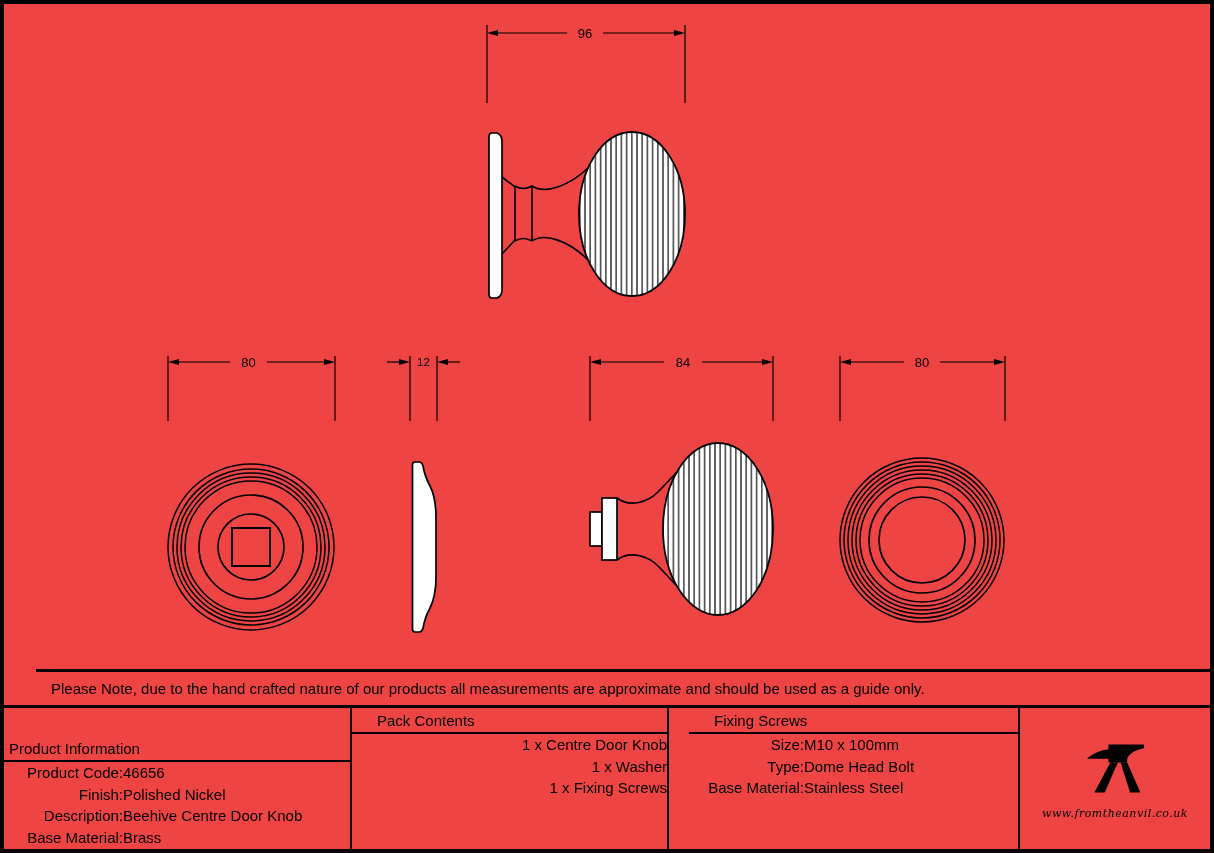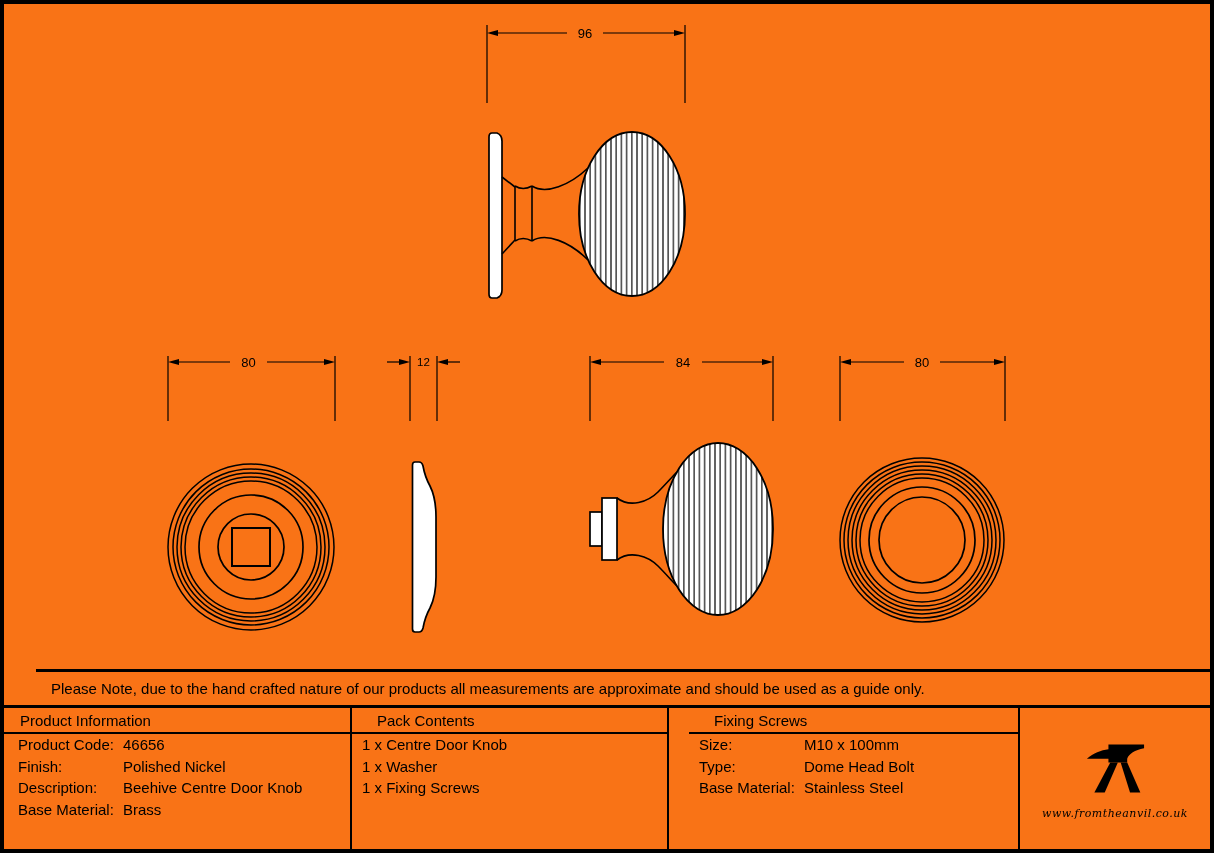--- a/index.html
+++ b/index.html
@@ -1,37 +1,37 @@
 <!DOCTYPE html>
 <html><head>
 <meta charset="utf-8">
 <style>
   html,body{margin:0;padding:0;background:#fff;}
   .page{
     width:1214px;height:853px;box-sizing:border-box;
-    border:4px solid #000;background:#f97316;color:#000;
-    font-family:"Liberation Sans",sans-serif;position:relative;overflow:hidden;
+    border:4px solid #000;background:#ef4444;color:#000;
+    font-family:"Liberation Sans",sans-serif;position:relative;overflow:hidden;text-align:right;
   }
   .drawing-area{height:665px;position:relative;}
   .drawing-area svg{display:block;}
   .note-row{
     height:36px;box-sizing:border-box;border-top:3px solid #000;
     display:flex;align-items:center;padding-left:15px;font-size:15px;margin-left:32px;
   }
   .info-table{height:144px;box-sizing:border-box;border-top:3px solid #000;display:flex;}
   .col{box-sizing:border-box;height:100%;}
   .col1{width:348px;border-right:2px solid #000;}
   .col2{width:317px;border-right:2px solid #000;}
   .col3{width:331px;border-right:2px solid #000;margin-left:20px;}
   .col4{flex:1;display:flex;align-items:center;justify-content:center;}
   .col-header{
     height:26px;box-sizing:border-box;border-bottom:2px solid #000;
     display:flex;align-items:center;font-size:15px;
   }
-  .col1 .col-header{padding-left:16px;}
+  .col1 .col-header{padding-left:5px;margin-top:28px;}
   .col2 .col-header,.col3 .col-header{padding-left:25px;}
   .col-body{font-size:15px;line-height:21.5px;}
   .col1 .col-body{padding-left:14px;}
   .col2 .col-body,.col3 .col-body{padding-left:10px;}
   .kv{display:flex;}
   .kv .k{width:105px;flex:0 0 105px;}
   
   .logo{display:flex;flex-direction:column;align-items:center;transform:translateY(2px);}
   .logo-main{position:relative;display:flex;align-items:flex-end;}
   .anvil-svg{width:60px;height:52px;margin-bottom:10px;}

